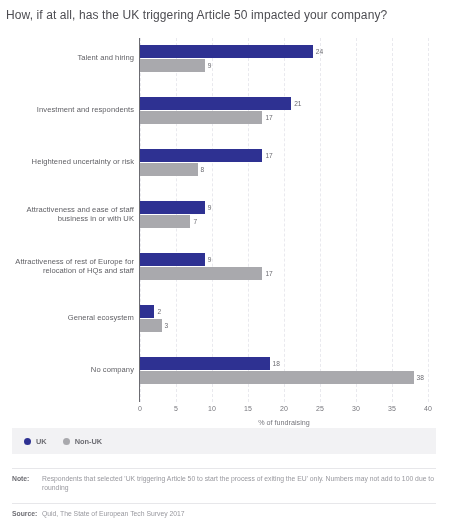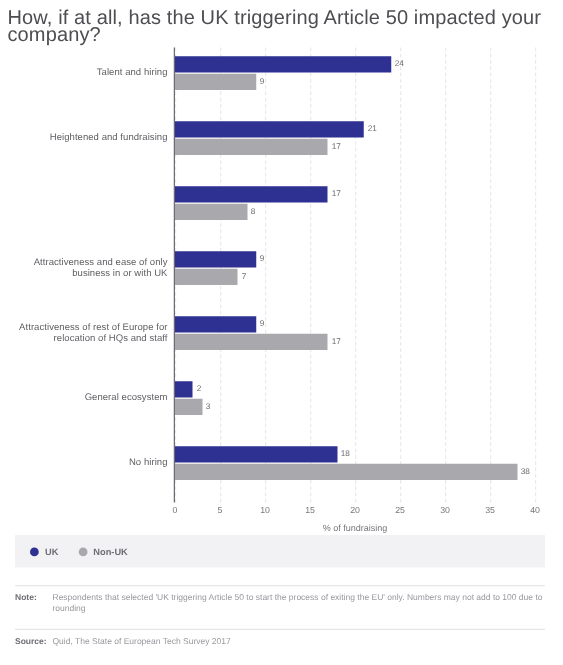--- a/index.html
+++ b/index.html
@@ -21,21 +21,21 @@
     height: 532px;
     box-sizing: border-box;
   }
 
   
   .chart-title {
     position: absolute;
     left: 6px;
     top: 8px;
     width: 440px;
-    font-size: 16px;
+    font-size: 12px;
     line-height: 14px;
     color: #4d4d52;
     letter-spacing: 0.1px;
   }
 
   
   .chart-area {
     position: absolute;
     left: 0px;
     top: 38px;
@@ -194,25 +194,26 @@
 </head>
 <body>
 
 <div class="page">
 
   <div class="chart-title">How, if at all, has the UK triggering Article 50 impacted your company?</div>
 
   <div class="chart-area">
     <div class="cat-labels">
         <div class="cat-row" style="top: 15px;">Talent and hiring</div>
-        <div class="cat-row" style="top: 67px;">Heightened and fundraising</div>
-        <div class="cat-row" style="top: 166.5px;">Attractiveness and ease of only business in or with UK</div>
+        <div class="cat-row" style="top: 67px;">Investment and respondents</div>
+        <div class="cat-row" style="top: 119px;">Heightened uncertainty or risk</div>
+        <div class="cat-row" style="top: 166.5px;">Attractiveness and ease of staff business in or with UK</div>
         <div class="cat-row" style="top: 218.5px;">Attractiveness of rest of Europe for relocation of HQs and staff</div>
         <div class="cat-row" style="top: 275px;">General ecosystem</div>
-        <div class="cat-row" style="top: 327px;">No hiring</div>
+        <div class="cat-row" style="top: 327px;">No company</div>
       </div>
     <div class="plot">
       <div class="axis-line"></div>
     <div class="gridline" style="left: 0px;"></div>
         <div class="gridline" style="left: 36px;"></div>
         <div class="gridline" style="left: 72px;"></div>
         <div class="gridline" style="left: 108px;"></div>
         <div class="gridline" style="left: 144px;"></div>
         <div class="gridline" style="left: 180px;"></div>
         <div class="gridline" style="left: 216px;"></div>

